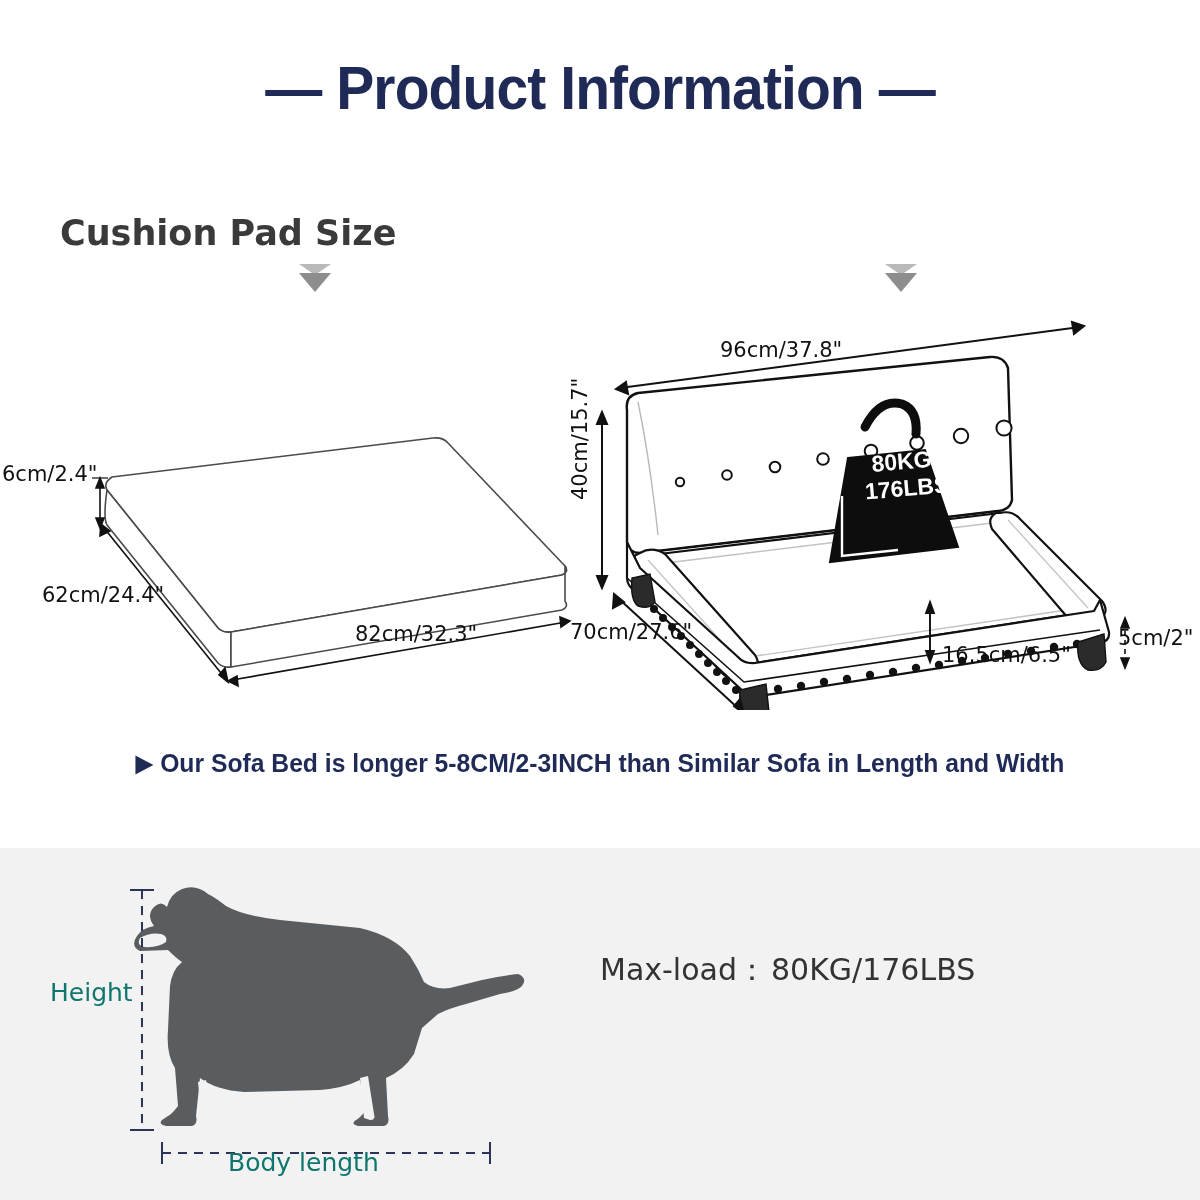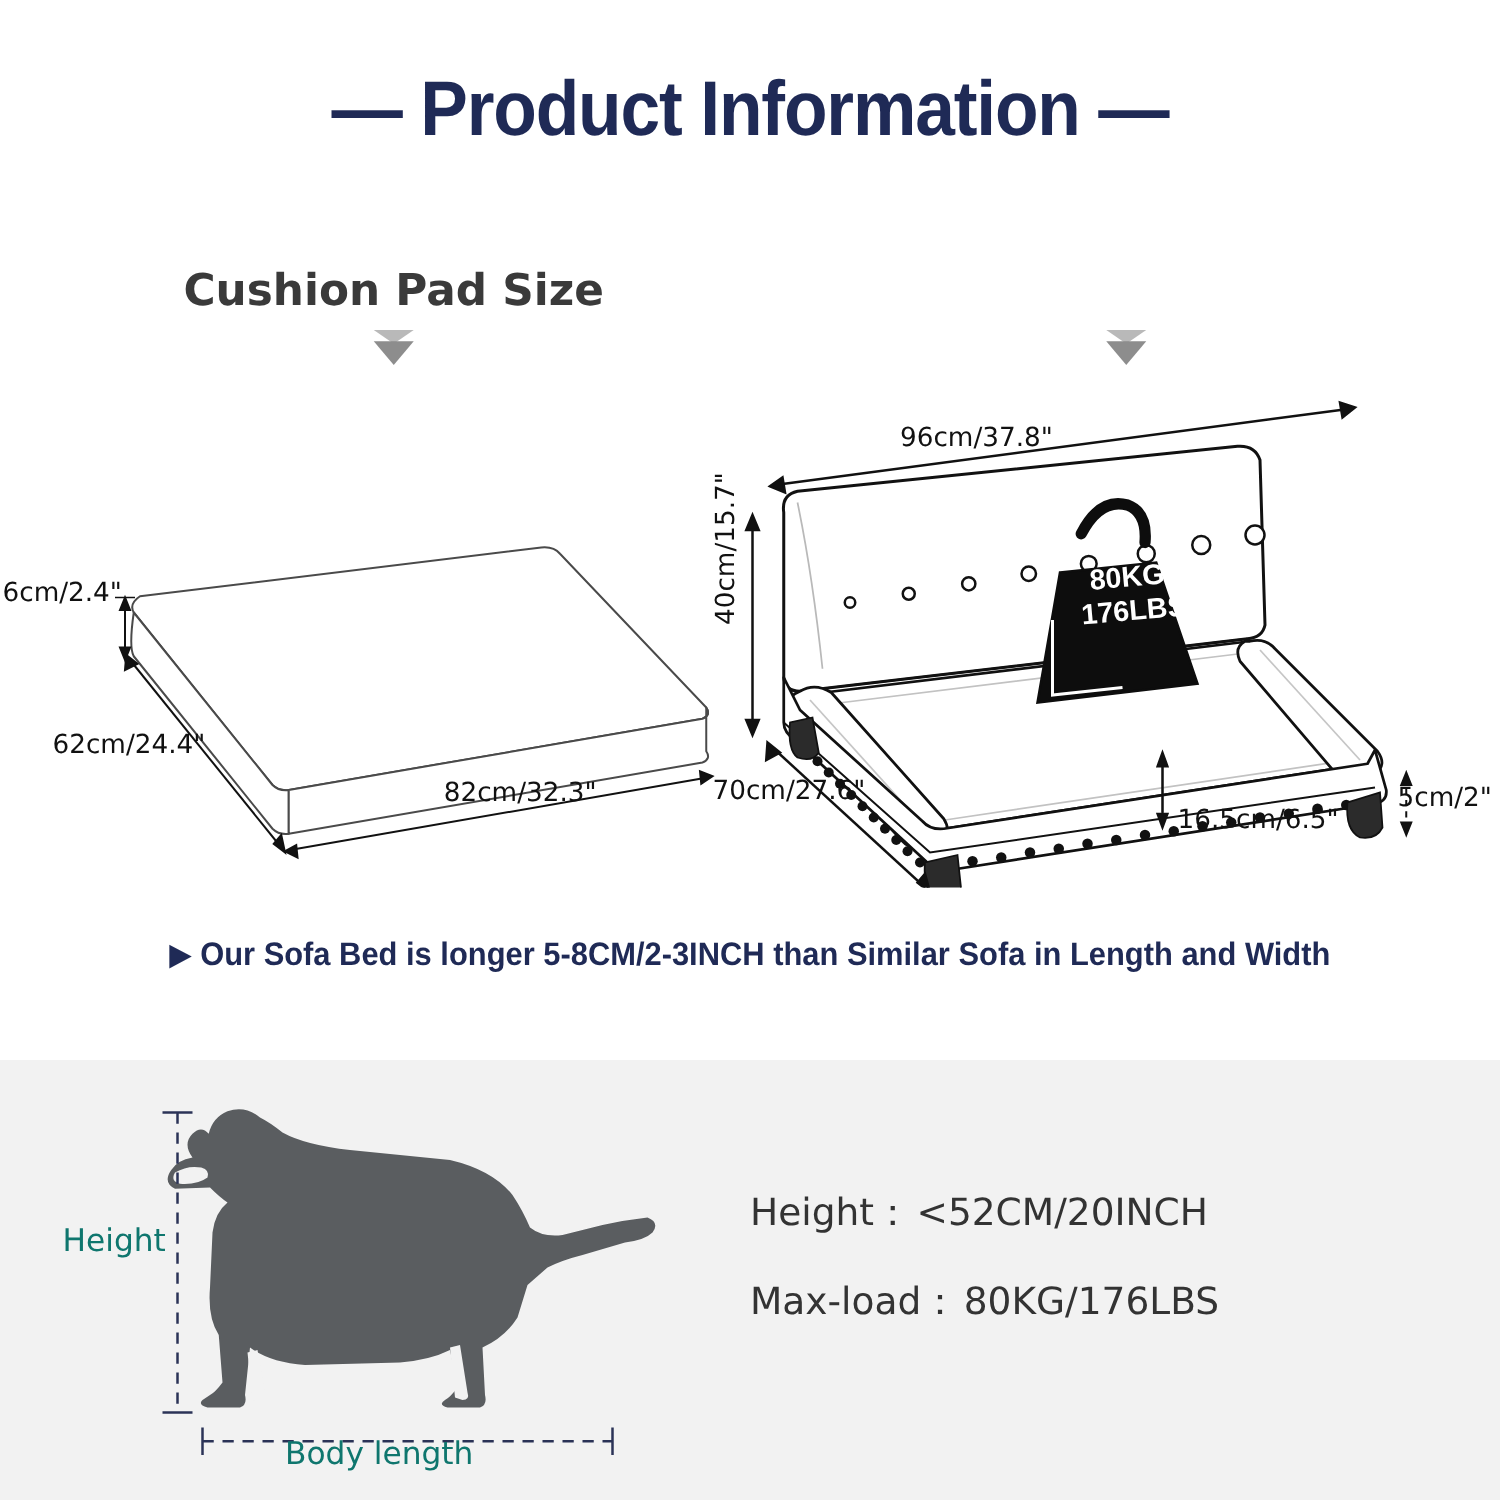--- a/index.html
+++ b/index.html
@@ -21,21 +21,20 @@
     font-size:62px;
     letter-spacing:-1px;
     color:#1f2a56;
     transform:scaleX(0.92);
     white-space:nowrap;
   }
 
   
   .sec-head{
     position:absolute;
-    text-align:center;
     font-family:"DejaVu Sans", sans-serif;
     font-weight:bold;
     font-size:35px;
     color:#3a3a3a;
     white-space:nowrap;
   }
   #head-cushion{left:60px;top:213px;width:510px;}
   #head-sofa{left:640px;top:213px;width:520px;}
 
   .dbl-arrow{
@@ -319,20 +318,17 @@
         <line x1="460" y1="284" x2="460" y2="306"></line>
       </g>
     </svg>
   </div>
 
   <div class="dog-dim-label" id="lbl-height">Height</div>
   <div class="dog-dim-label" id="lbl-bodylen">Body length</div>
 
   <div class="spec-list">
     <div class="spec-row">
-      <span>Height：</span><span class="v">&lt;52CM/20INCH</span>
-    </div>
-    <div class="spec-row">
       <span>Max-load：</span><span class="v">80KG/176LBS</span>
     </div>
   </div>
 
 </div>
 
 </body></html>

